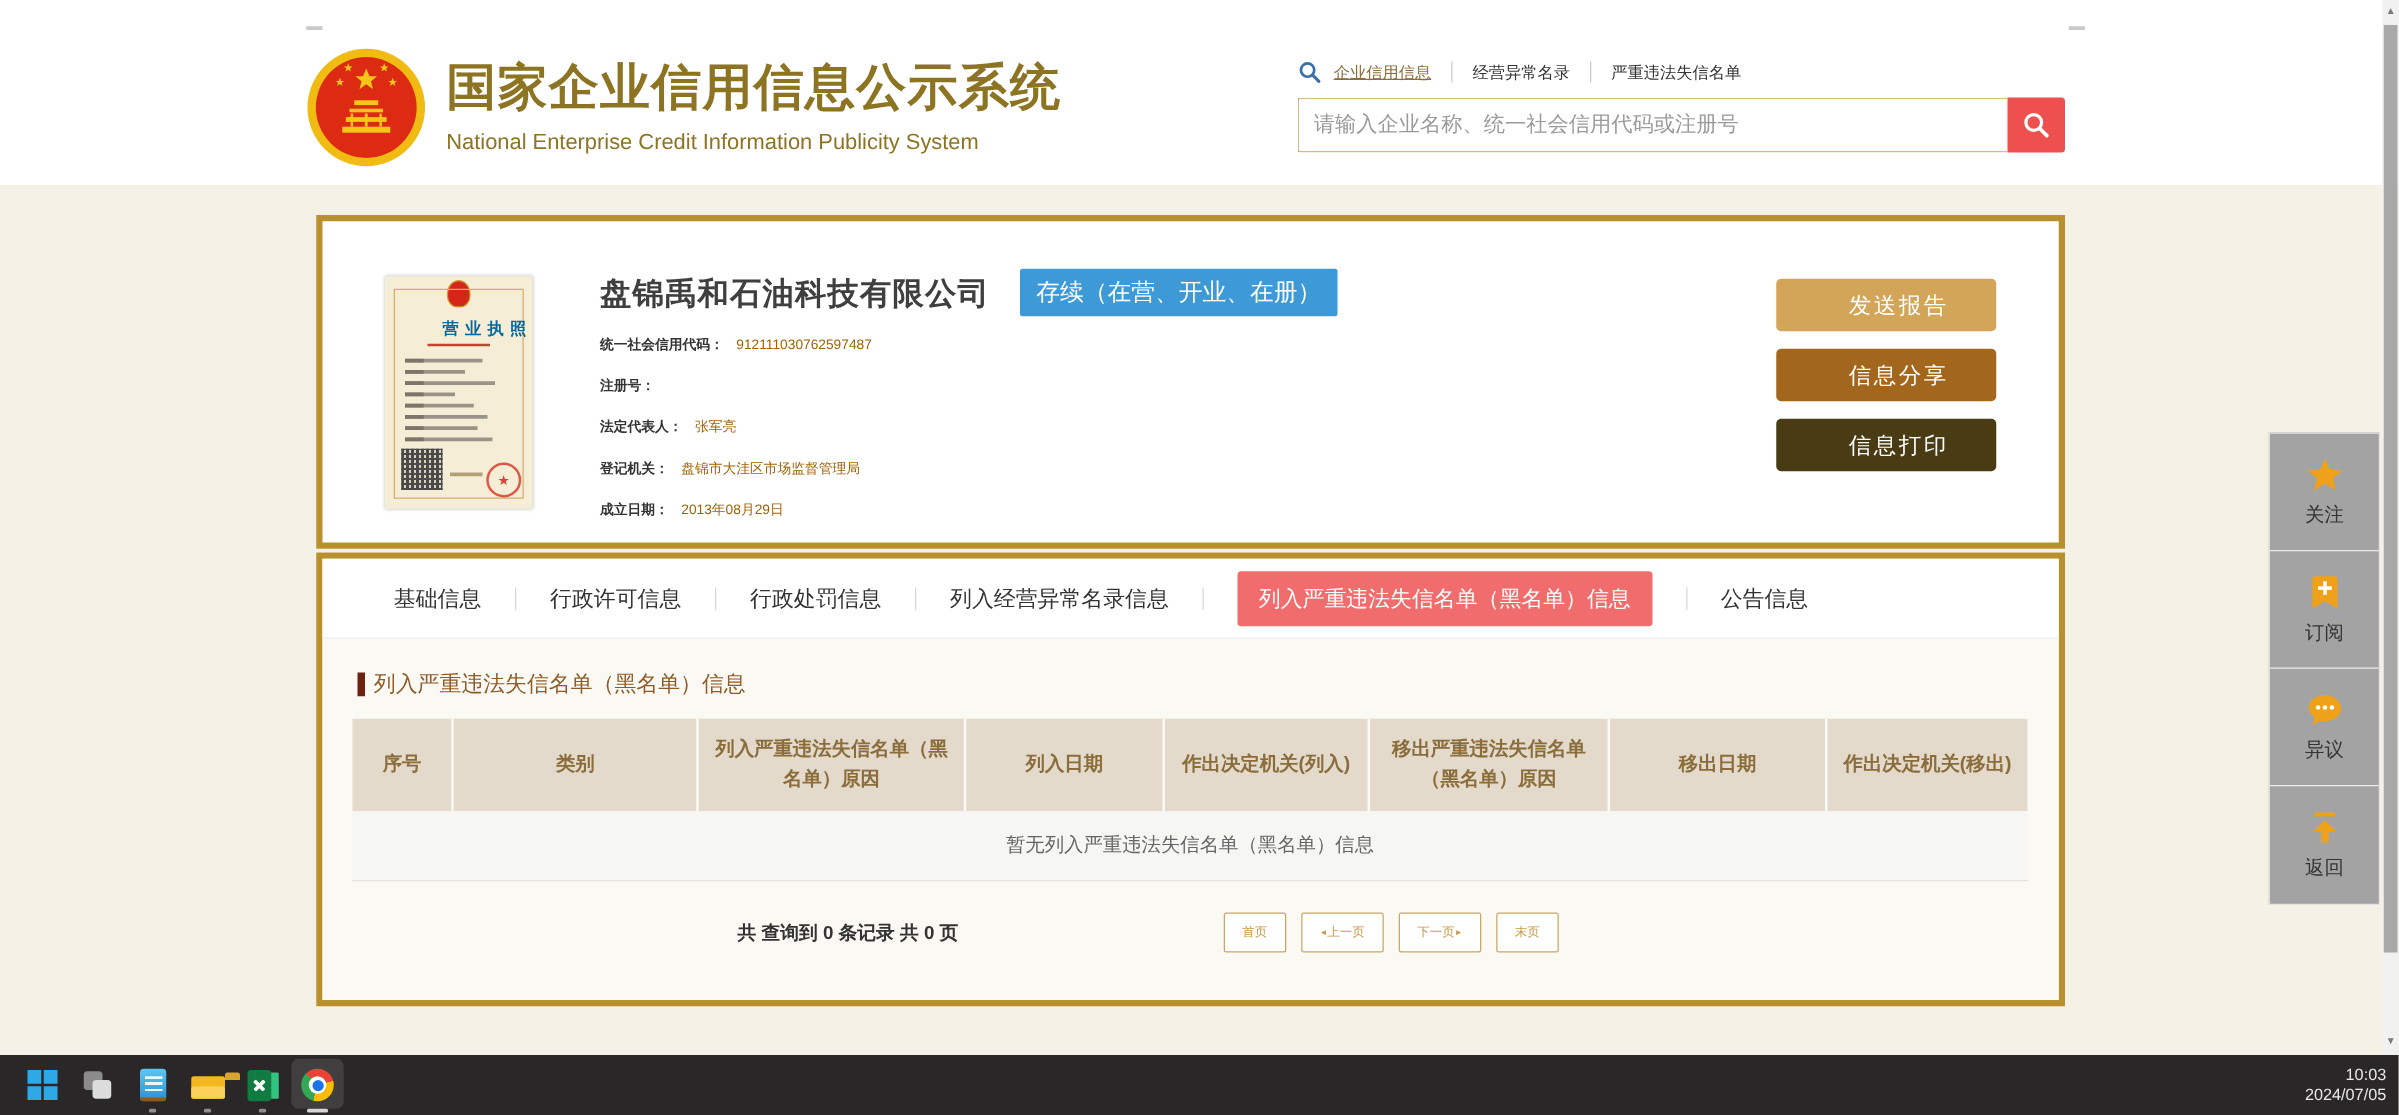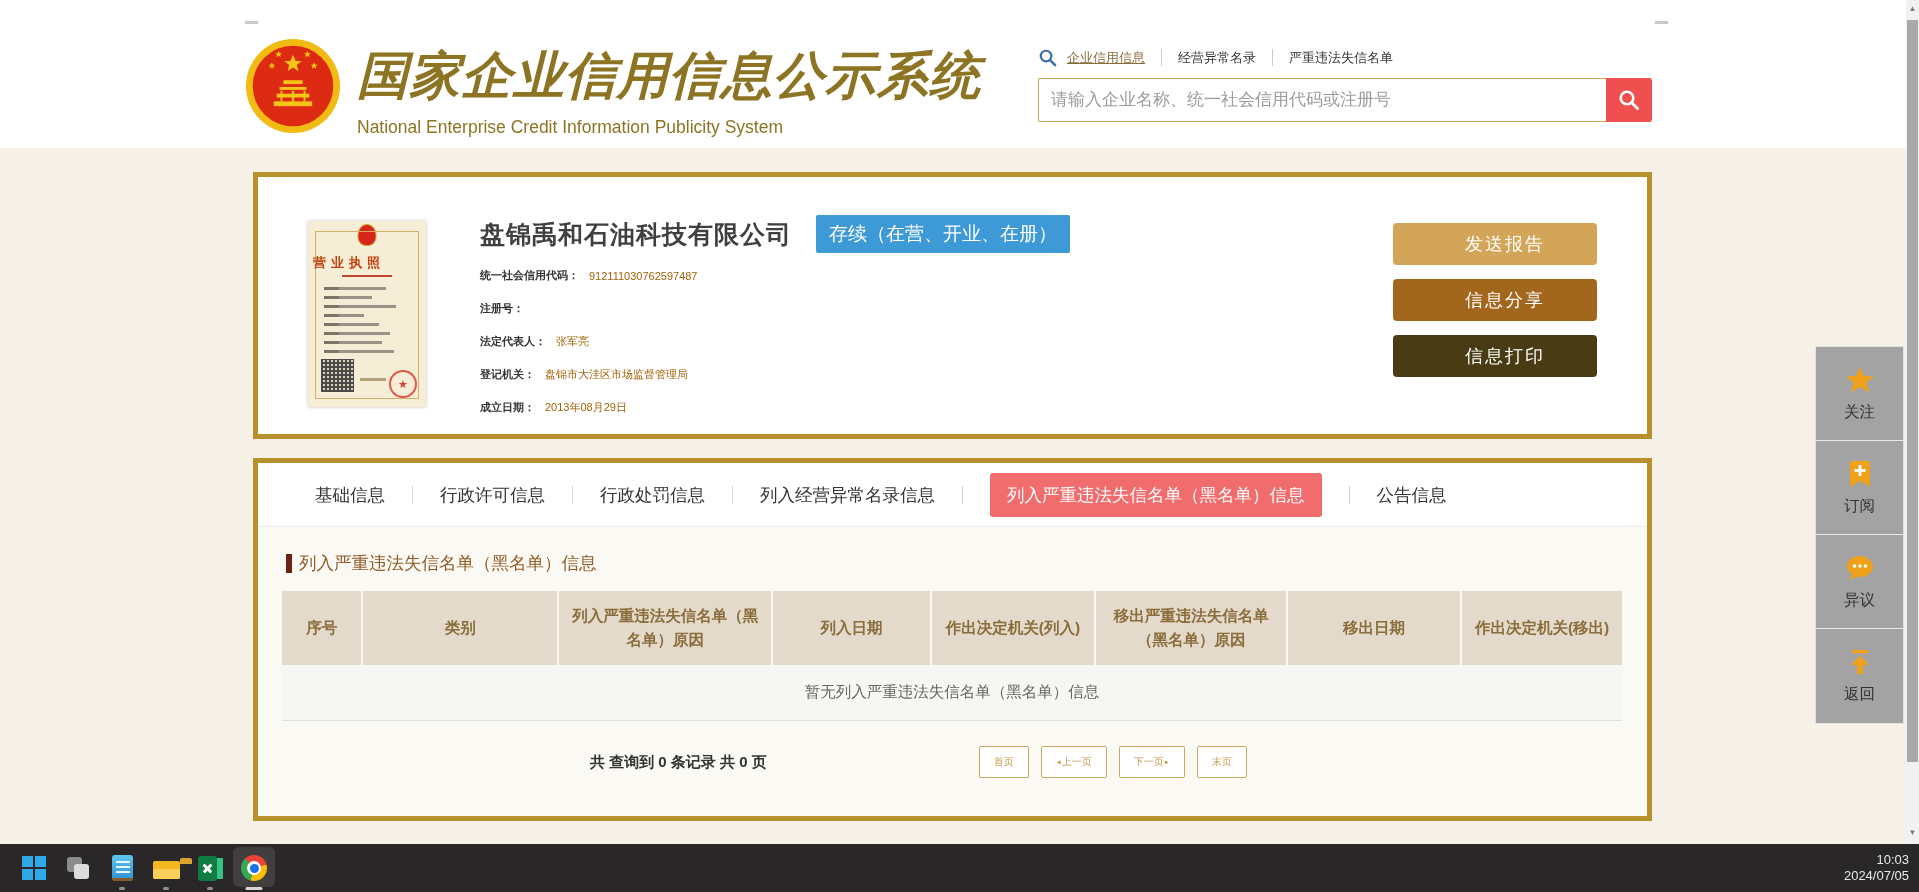--- a/index.html
+++ b/index.html
@@ -5,63 +5,63 @@
   * { margin:0; padding:0; box-sizing:border-box; }
   html,body { width:1919px; height:892px; overflow:hidden; }
   body { position:relative; background:#f6f1e7; font-family:"Liberation Sans","DejaVu Sans",sans-serif; }
 
   
   .header { position:absolute; top:0; left:0; width:1919px; height:148px; background:#fff; }
   .top-dash { position:absolute; top:21px; width:13px; height:3px; background:#c9c9c9; }
   .logo-wrap { position:absolute; left:245px; top:38px; display:flex; align-items:flex-start; }
   .emblem { width:96px; height:96px; flex:0 0 auto; }
   .titles { margin-left:16px; padding-top:4px; }
-  .site-title { font-size:51px; font-weight:bold; color:#8d7423; letter-spacing:1px;font-style:italic; }
+  .site-title { font-size:40px; font-weight:bold; color:#8d7423; letter-spacing:1px; }
   .site-subtitle { font-size:17.5px; color:#8d7423; margin-top:6px; }
 
   .nav-row { position:absolute; left:1038px; top:48px; display:flex; align-items:center; font-size:13px; color:#333; }
   .nav-row .mag { margin-right:10px; display:flex; }
   .nav-link { cursor:pointer; }
   .nav-link.active { color:#8a6d3b; text-decoration:underline; }
   .nav-sep { width:1px; height:17px; background:#ccc; margin:0 16px; }
 
   .search-row { position:absolute; left:1038px; top:78px; width:614px; height:44px; display:flex; }
   .search-input { flex:1; border:1px solid #c9a353; border-right:none; border-radius:2px 0 0 2px; padding:0 12px; font-size:17px; color:#444; outline:none; font-family:inherit; }
   .search-input::placeholder { color:#9b9b9b; }
   .search-btn { width:46px; height:44px; background:#ee4f4f; border:none; border-radius:0 3px 3px 0; display:flex; align-items:center; justify-content:center; cursor:pointer; }
 
   
   .page { position:absolute; top:148px; left:0; width:1919px; height:696px; background:#f6f1e7; }
   .card { position:absolute; left:253px; width:1399px; background:#fff; border:5px solid #b8912e; }
   .card-company { top:24px; height:267px; }
-  .card-detail  { top:310px; height:363px; }
+  .card-detail  { top:294px; height:363px; }
 
   
   .license { position:absolute; left:50px; top:44px; width:118px; height:186px; background:#f6edd6; box-shadow:0 0 3px rgba(0,0,0,.25); }
   .lic-frame { position:absolute; left:7px; right:7px; top:10px; bottom:8px; border:1px solid #d3b06a; }
   .lic-emblem { position:absolute; top:3px; left:50%; transform:translateX(-50%); width:19px; height:22px; background:#d6261a; border:1px solid #caa23c; border-radius:50% 50% 42% 42%; }
-  .lic-title { position:absolute; top:33px; width:100%; text-align:left; color:#c2410c; font-weight:bold; font-size:13px; letter-spacing:5px; text-indent:5px; }
+  .lic-title { position:absolute; top:33px; width:100%; text-align:right; color:#0369a1; font-weight:bold; font-size:13px; letter-spacing:5px; text-indent:5px; }
   .lic-bar { position:absolute; background:#b2a079; height:3px; }
   .lic-row { position:absolute; left:16px; height:3px; background:#9a9488; }
   .lic-row .lbl { position:absolute; left:0; width:15px; height:3px; background:#7d7668; }
   .lic-qr { position:absolute; left:13px; bottom:15px; width:33px; height:33px;
             background-image:repeating-linear-gradient(0deg,#4a4a4a 0 2px,transparent 2px 4px),
                              repeating-linear-gradient(90deg,#4a4a4a 0 2px,#d9d2bd 2px 4px); }
   .lic-seal { position:absolute; right:9px; bottom:9px; width:28px; height:28px; border:2px solid rgba(213,38,26,.75); border-radius:50%; display:flex; align-items:center; justify-content:center; color:rgba(213,38,26,.85); font-size:11px; }
 
   .company-head { position:absolute; left:222px; top:38px; display:flex; align-items:center; }
   .company-name { font-size:25px; font-weight:bold; color:#3f3f3f; letter-spacing:1px; }
   .status-badge { margin-left:24px; background:#3e9ad6; color:#fff; font-size:19px; padding:6px 13px; border-radius:2px; }
   .fields { position:absolute; left:222px; top:82px; }
   .field-row { height:33px; display:flex; align-items:center; font-size:11px; }
   .field-label { font-weight:bold; color:#333; }
   .field-value { color:#a16207; margin-left:10px; }
 
   .actions { position:absolute; right:50px; top:46px; display:flex; flex-direction:column; gap:14px; }
-  .act-btn { width:204px; height:42px; border:none; border-radius:4px; color:#fff; font-size:18px; letter-spacing:2px; cursor:pointer; font-family:inherit;padding-left:20px; }
+  .act-btn { width:176px; height:42px; border:none; border-radius:4px; color:#fff; font-size:18px; letter-spacing:2px; cursor:pointer; font-family:inherit;padding-left:20px; }
   .act-send  { background:#d2a558; }
   .act-share { background:#a2671c; }
   .act-print { background:#493b14; }
 
   
   .tabs { height:64px; display:flex; align-items:center; padding-left:30px; font-size:17.5px; color:#333; background:#fff; border-bottom:1px solid #ececec; }
   .tab { margin:0 27px; cursor:pointer; white-space:nowrap; }
   .tab.active { background:#f16c6c; color:#fff; padding:10px 17px; border-radius:3px; }
   .tab-sep { width:1px; height:18px; background:#d8d8d8; }
   .detail-body { position:absolute; top:64px; left:0; right:0; bottom:0; background:#fbf9f4; }

